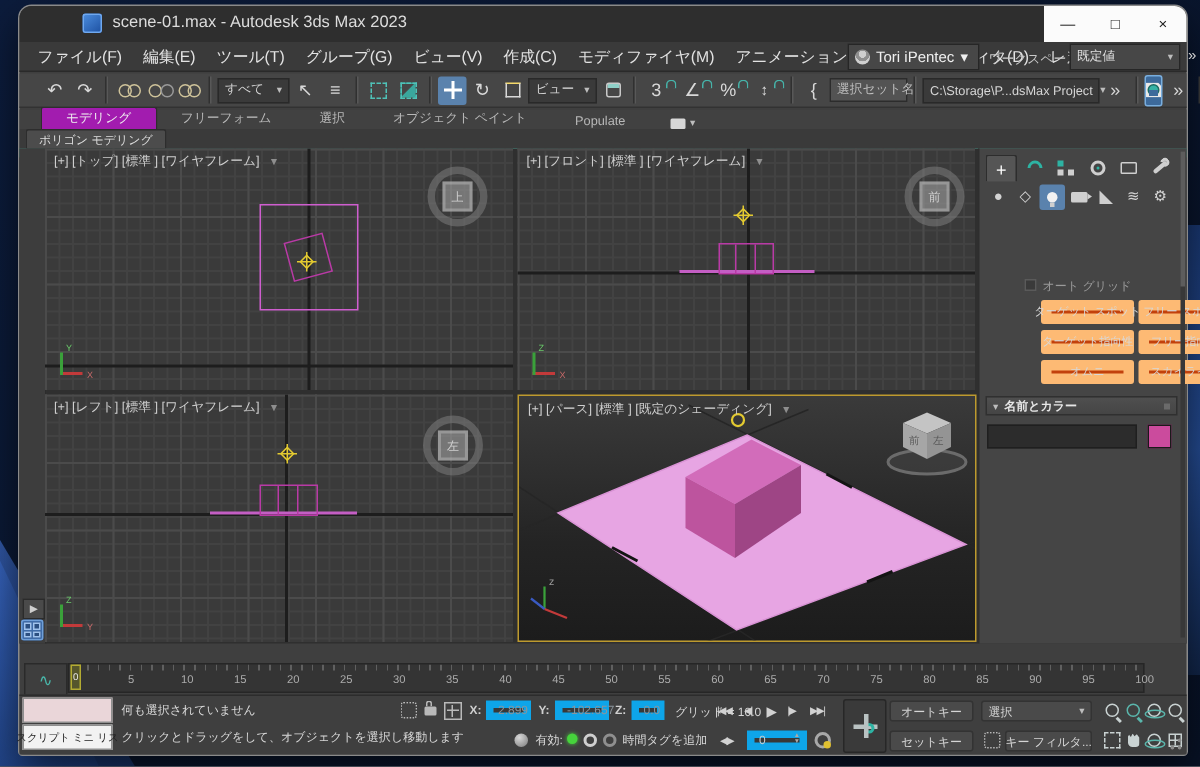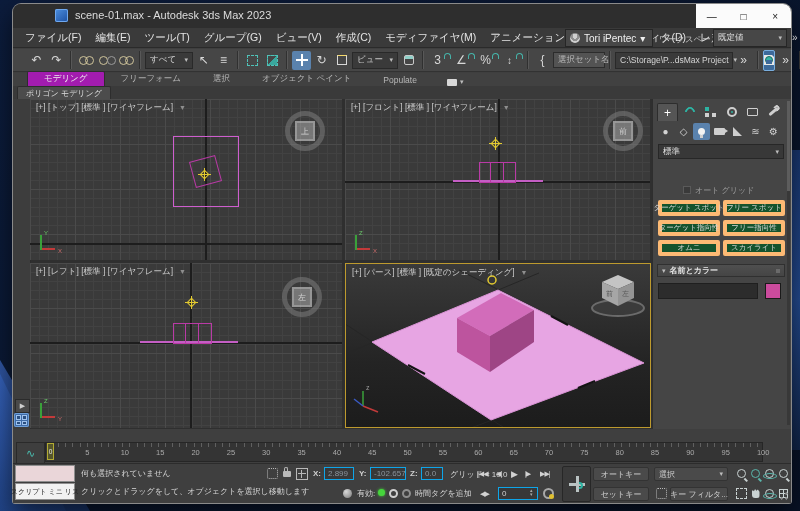--- a/index.html
+++ b/index.html
@@ -104,21 +104,21 @@
          background-size:100% 4px;background-repeat:no-repeat;background-position:5px 0;}
   .rlabels{position:absolute;left:37px;right:0;top:444px;width:707px;display:flex;justify-content:space-between;font-size:7.5px;color:#aaa;}
   .rlabels span{width:0;white-space:nowrap;display:inline-block;transform:translateX(-50%);}
   .tmarker{position:absolute;left:34px;top:439px;width:7px;height:17px;background:#56562c;border:1px solid #b3ab32;box-sizing:border-box;font-size:6.5px;color:#e8e8e8;text-align:center;line-height:15px;}
   
   .statusbar{left:0;top:459px;width:100%;height:39px;background:#3f3f3f;border-top:1px solid #2c2c2c;}
   .listener{left:2px;top:461px;width:60px;height:17px;background:#ead6d9;border:1px solid #8f8f8f;box-sizing:border-box;}
   .listlabel{left:2px;top:479px;width:60px;height:17px;background:#f2f2f2;border:1px solid #8f8f8f;box-sizing:border-box;font-size:7px;color:#222;display:flex;align-items:center;justify-content:center;white-space:nowrap;}
   .stext{position:absolute;font-size:8px;color:#d8d8d8;white-space:nowrap;}
   .sgray{color:#9a9a9a;}
-  .sfield{position:absolute;height:13px;background:#383838;border:1px solid #0ea5e9;box-sizing:border-box;font-size:8px;color:#8b949c;display:flex;align-items:center;padding:0 3px;white-space:nowrap;}
+  .sfield{position:absolute;height:13px;background:#383838;border:5px solid #0ea5e9;box-sizing:border-box;font-size:8px;color:#8b949c;display:flex;align-items:center;padding:0 3px;white-space:nowrap;}
   .slabel{position:absolute;font-size:8px;color:#cfcfcf;font-weight:bold;white-space:nowrap;}
   .sicon{position:absolute;width:14px;height:13px;display:flex;align-items:center;justify-content:center;}
   .ilock{width:8px;height:6px;background:#b9b9b9;border-radius:1px;position:relative;margin-top:3px;}
   .ilock::before{content:"";position:absolute;left:1px;top:-4px;width:4px;height:4px;border:1.5px solid #b9b9b9;border-bottom:none;border-radius:3px 3px 0 0;box-sizing:border-box;}
   .iiso{width:9px;height:9px;border:1px dotted #b9b9b9;border-radius:2px;}
   .ibox{width:10px;height:10px;border:1px solid #b9b9b9;position:relative;}
   .ibox::before{content:"";position:absolute;left:4px;top:1px;bottom:1px;width:1px;background:#b9b9b9;}
   .ibox::after{content:"";position:absolute;top:4px;left:1px;right:1px;height:1px;background:#b9b9b9;}
   .pbtn{position:absolute;height:14px;display:flex;align-items:center;justify-content:center;font-size:7px;color:#d2d2d2;letter-spacing:-1px;white-space:nowrap;}
   .greendot{position:absolute;width:7px;height:7px;border-radius:50%;background:#46d43c;box-shadow:0 0 3px #46d43c;}
@@ -168,21 +168,21 @@
   .cp-cat.active{background:#5a82ad;border-radius:2px;}
   .bulb{width:7px;height:7px;border-radius:50%;background:#f2f2f2;position:relative;}
   .bulb::after{content:"";position:absolute;left:2px;bottom:-3px;width:3px;height:3px;background:#cfcfcf;}
   .camic{width:11px;height:7px;background:#cfcfcf;border-radius:1px;position:relative;}
   .camic::after{content:"";position:absolute;right:-3px;top:1px;border-left:3px solid #cfcfcf;border-top:2px solid transparent;border-bottom:2px solid transparent;}
   .triic{width:0;height:0;border-left:9px solid #cfcfcf;border-top:9px solid transparent;}
   .cp-dd{position:absolute;left:5px;top:45px;width:126px;height:15px;background:#383838;border:1px solid #272727;box-sizing:border-box;display:flex;align-items:center;justify-content:space-between;padding:0 4px;font-size:8.5px;color:#e0e0e0;}
   .rollout{position:absolute;left:4px;width:128px;height:13px;background:linear-gradient(#4f4f4f,#454545);border:1px solid #303030;box-sizing:border-box;display:flex;align-items:center;gap:4px;padding:0 4px;font-size:8px;color:#e6e6e6;font-weight:bold;}
   .rollout .pin{margin-left:auto;width:4px;height:4px;background:#6a6a6a;}
   .cbox{position:absolute;width:8px;height:8px;background:#3a3a3a;border:1px solid #5a5a5a;box-sizing:border-box;}
-  .cp-btn{position:absolute;width:62px;height:16px;background:#14532d;border:4px solid #fdba74;border-radius:2px;box-sizing:border-box;font-size:7.5px;color:#d8d8d8;display:flex;align-items:center;justify-content:center;white-space:nowrap;}
+  .cp-btn{position:absolute;width:62px;height:16px;background:#c2410c;border:7px solid #fdba74;border-radius:2px;box-sizing:border-box;font-size:7.5px;color:#d8d8d8;display:flex;align-items:center;justify-content:center;white-space:nowrap;margin-left:36px;}
   .namefield{position:absolute;left:5px;top:268px;width:100px;height:16px;background:#2c2c2c;border:1px solid #1f1f1f;box-sizing:border-box;}
   .swatch{position:absolute;left:112px;top:268px;width:16px;height:16px;background:#cb4b9d;border:1px solid #1a1a1a;box-sizing:border-box;}
   .cp-scroll{position:absolute;right:1px;top:2px;width:3px;height:324px;background:#383838;}
   .cp-scroll i{position:absolute;left:0;top:0;width:3px;height:90px;background:#5d5d5d;}
 </style>
 </head>
 <body>
 
 <div class="abs wp1"></div>
 <div class="abs wp2"></div>
@@ -442,24 +442,20 @@
         </span>
       <span class="cp-cat">
           <span class="camic"></span>
         </span>
       <span class="cp-cat">
           <span class="triic"></span>
         </span>
       <span class="cp-cat">≋</span>
       <span class="cp-cat">⚙</span>
     </div>
-    <div class="cp-dd">
-      <span>標準</span>
-      <span class="caret">▾</span>
-    </div>
     <span class="cbox" style="left:30px;top:87px"></span>
     <div class="stext sgray" style="left:42px;top:86px;position:absolute">オート グリッド</div>
     <div class="cp-btn" style="left:5px;top:101px">ターゲット スポット</div>
     <div class="cp-btn" style="left:70px;top:101px">フリー スポット</div>
     <div class="cp-btn" style="left:5px;top:121px">ターゲット指向性</div>
     <div class="cp-btn" style="left:70px;top:121px">フリー指向性</div>
     <div class="cp-btn" style="left:5px;top:141px">オムニ</div>
     <div class="cp-btn" style="left:70px;top:141px">スカイライト</div>
     <div class="rollout" style="top:165px">
       <span class="caret">▾</span>

